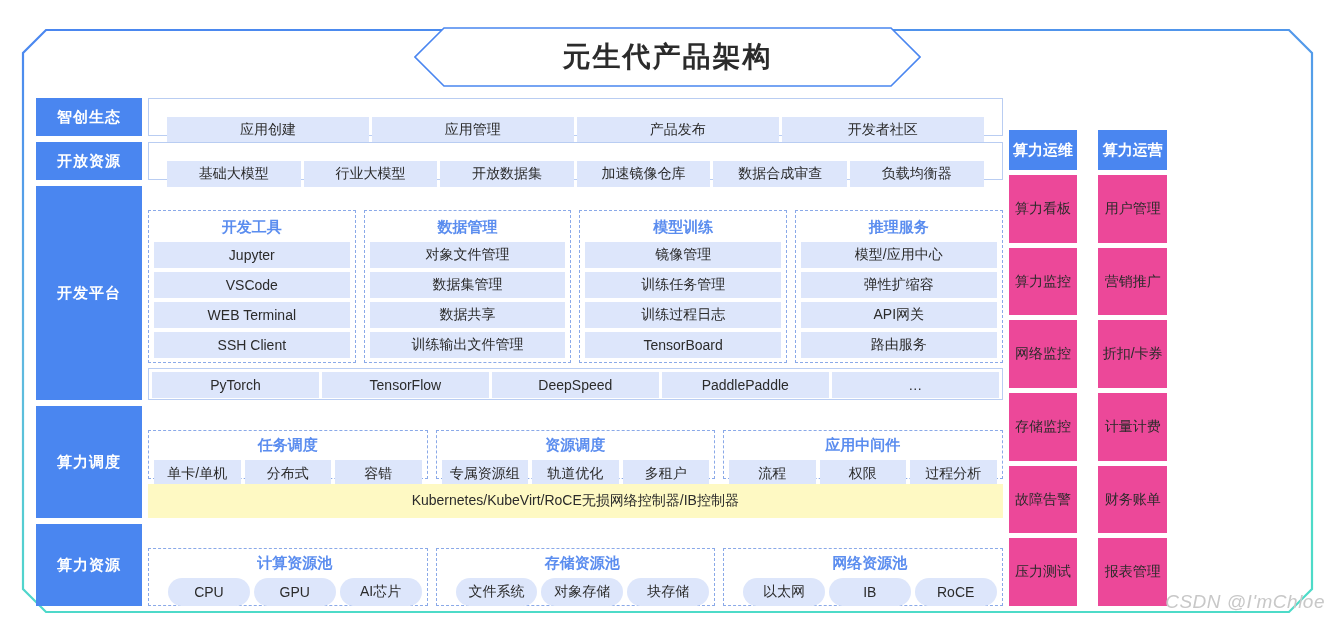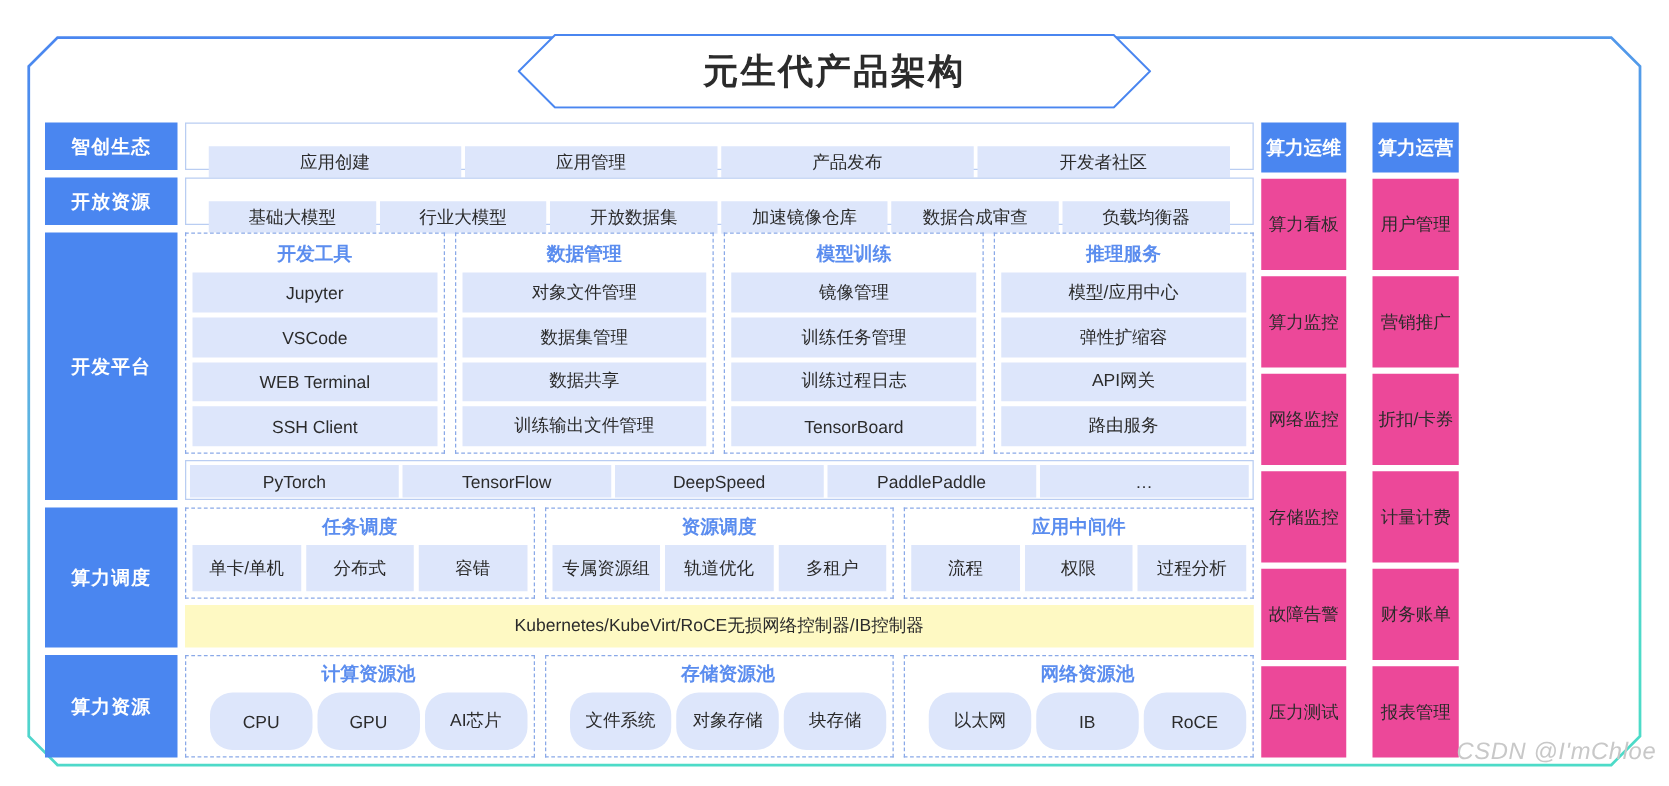--- a/index.html
+++ b/index.html
@@ -124,20 +124,21 @@
     min-height: 0;
   }
   .group-box {
     flex: 1;
     border: 1px dashed #8aa9e8;
     background: #ffffff;
     padding: 4px 5px 5px 5px;
     display: flex;
     flex-direction: column;
     min-width: 0;
+    margin-top: 24px;
   }
   .group-title {
     font-size: 15px;
     color: #5b8def;
     font-weight: bold;
     text-align: center;
     padding: 3px 0 5px 0;
   }
   .group-items {
     flex: 1;
@@ -200,20 +201,21 @@
     gap: 4px;
   }
   .pool-body .group-items .pill { flex: 1; min-height: 28px; border-radius: 18px; }
 
   
   #right-panel {
     width: 177px;
     margin-left: 6px;
     display: flex;
     gap: 21px;
+    margin-top: 32px;
   }
   .ops-col {
     flex: 1;
     display: flex;
     flex-direction: column;
     gap: 5px;
   }
   .ops-head {
     height: 40px;
     background: #4a86f0;

